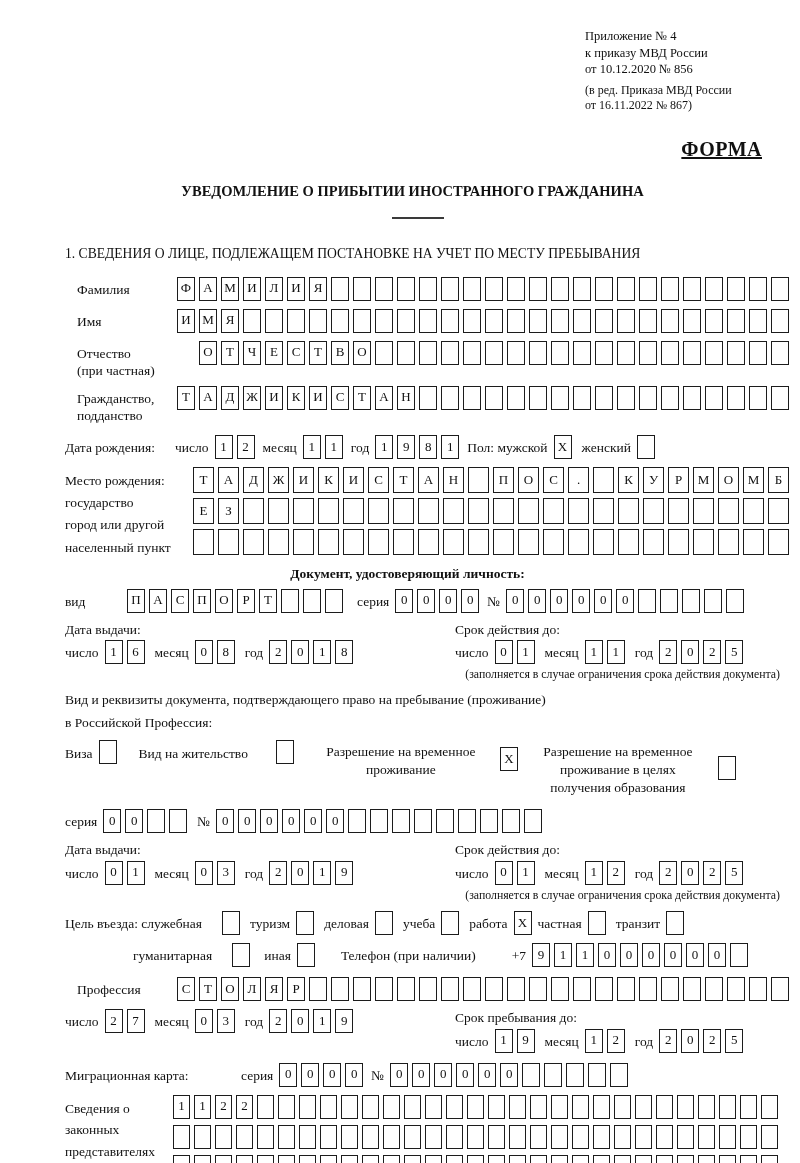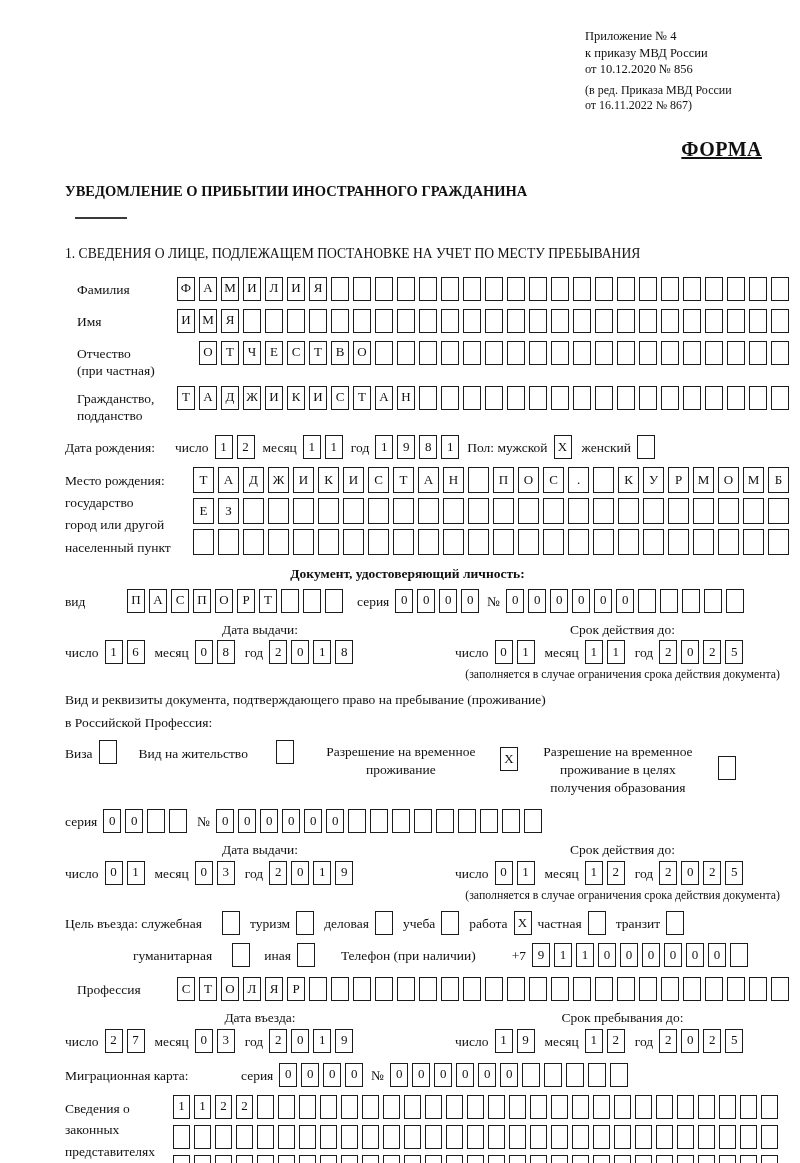--- a/index.html
+++ b/index.html
@@ -7,21 +7,21 @@
     width:800px;height:1163px;box-sizing:border-box;
     padding:28px 10px 0 65px;overflow:hidden;
     font-family:"Liberation Serif","DejaVu Serif",serif;
     color:#111;font-size:13.5px;line-height:1.3;background:#fff;
   }
   
   .hdr{margin-left:520px;font-size:12.5px;line-height:1.32;}
   .hdr .sub{margin-top:5px;font-size:12px;}
   .forma{margin-top:22px;margin-right:28px;text-align:right;font-weight:bold;font-size:20px;letter-spacing:.5px;text-decoration:underline;}
   
-  .title{margin-top:18px;font-weight:bold;font-size:14.5px;line-height:1.55;margin-right:30px;}
+  .title{margin-top:18px;text-align:center;font-weight:bold;font-size:14.5px;line-height:1.55;margin-right:30px;}
   .t-underline{display:inline-block;width:52px;border-bottom:2px solid #3a3a3a;height:.85em;margin-left:10px;}
   .sect{margin-top:20px;font-weight:normal;font-size:13.6px;}
   
   .frow{display:flex;align-items:flex-start;}
   .flabel{flex:none;}
   .cells{display:flex;gap:4px;flex-wrap:nowrap;}
   .cell{
     flex:none;width:18px;height:24px;box-sizing:border-box;
     border:1.6px solid #1c1c1c;display:flex;align-items:center;justify-content:center;
     font-size:13px;background:#fff;
@@ -34,21 +34,21 @@
   .lab80{width:80px;padding-top:3px;line-height:1.6;}
   .inlab{padding:4px 6px 0 0;}
   .gap14{width:14px;flex:none;}
   .gap22{width:22px;flex:none;}
   .stack{display:flex;flex-direction:column;gap:5px;}
   .center-b{font-weight:bold;text-align:center;margin-top:6px;margin-right:40px;}
   
   .datepair{display:flex;margin-top:8px;}
   .dcol-l{width:390px;flex:none;}
   .dcol-r{flex:1;}
-  .dhead{text-align:center;margin-bottom:2px;}
+  .dhead{margin-bottom:2px;}
   .drow{display:flex;align-items:flex-start;}
   .note{font-size:11.8px;text-align:right;margin-right:10px;margin-top:3px;}
   .cbitem{display:flex;align-items:center;}
   .cap2{text-align:center;line-height:1.35;}
 </style>
 </head>
 <body>
 
 <div class="page">
 
@@ -625,21 +625,20 @@
         <span class="cell"></span>
         <span class="cell"></span>
         <span class="cell"></span>
         <span class="cell"></span>
         <span class="cell"></span>
       </div>
   </div>
 
   <div class="datepair">
     <div class="dcol-l">
-      <div class="dhead">Дата въезда:</div>
       <div class="drow">
         <div class="inlab">число</div>
         <div class="cells">
             <span class="cell">2</span>
             <span class="cell">7</span>
           </div>
         <div class="inlab" style="padding-left:10px">месяц</div>
         <div class="cells">
             <span class="cell">0</span>
             <span class="cell">3</span>

